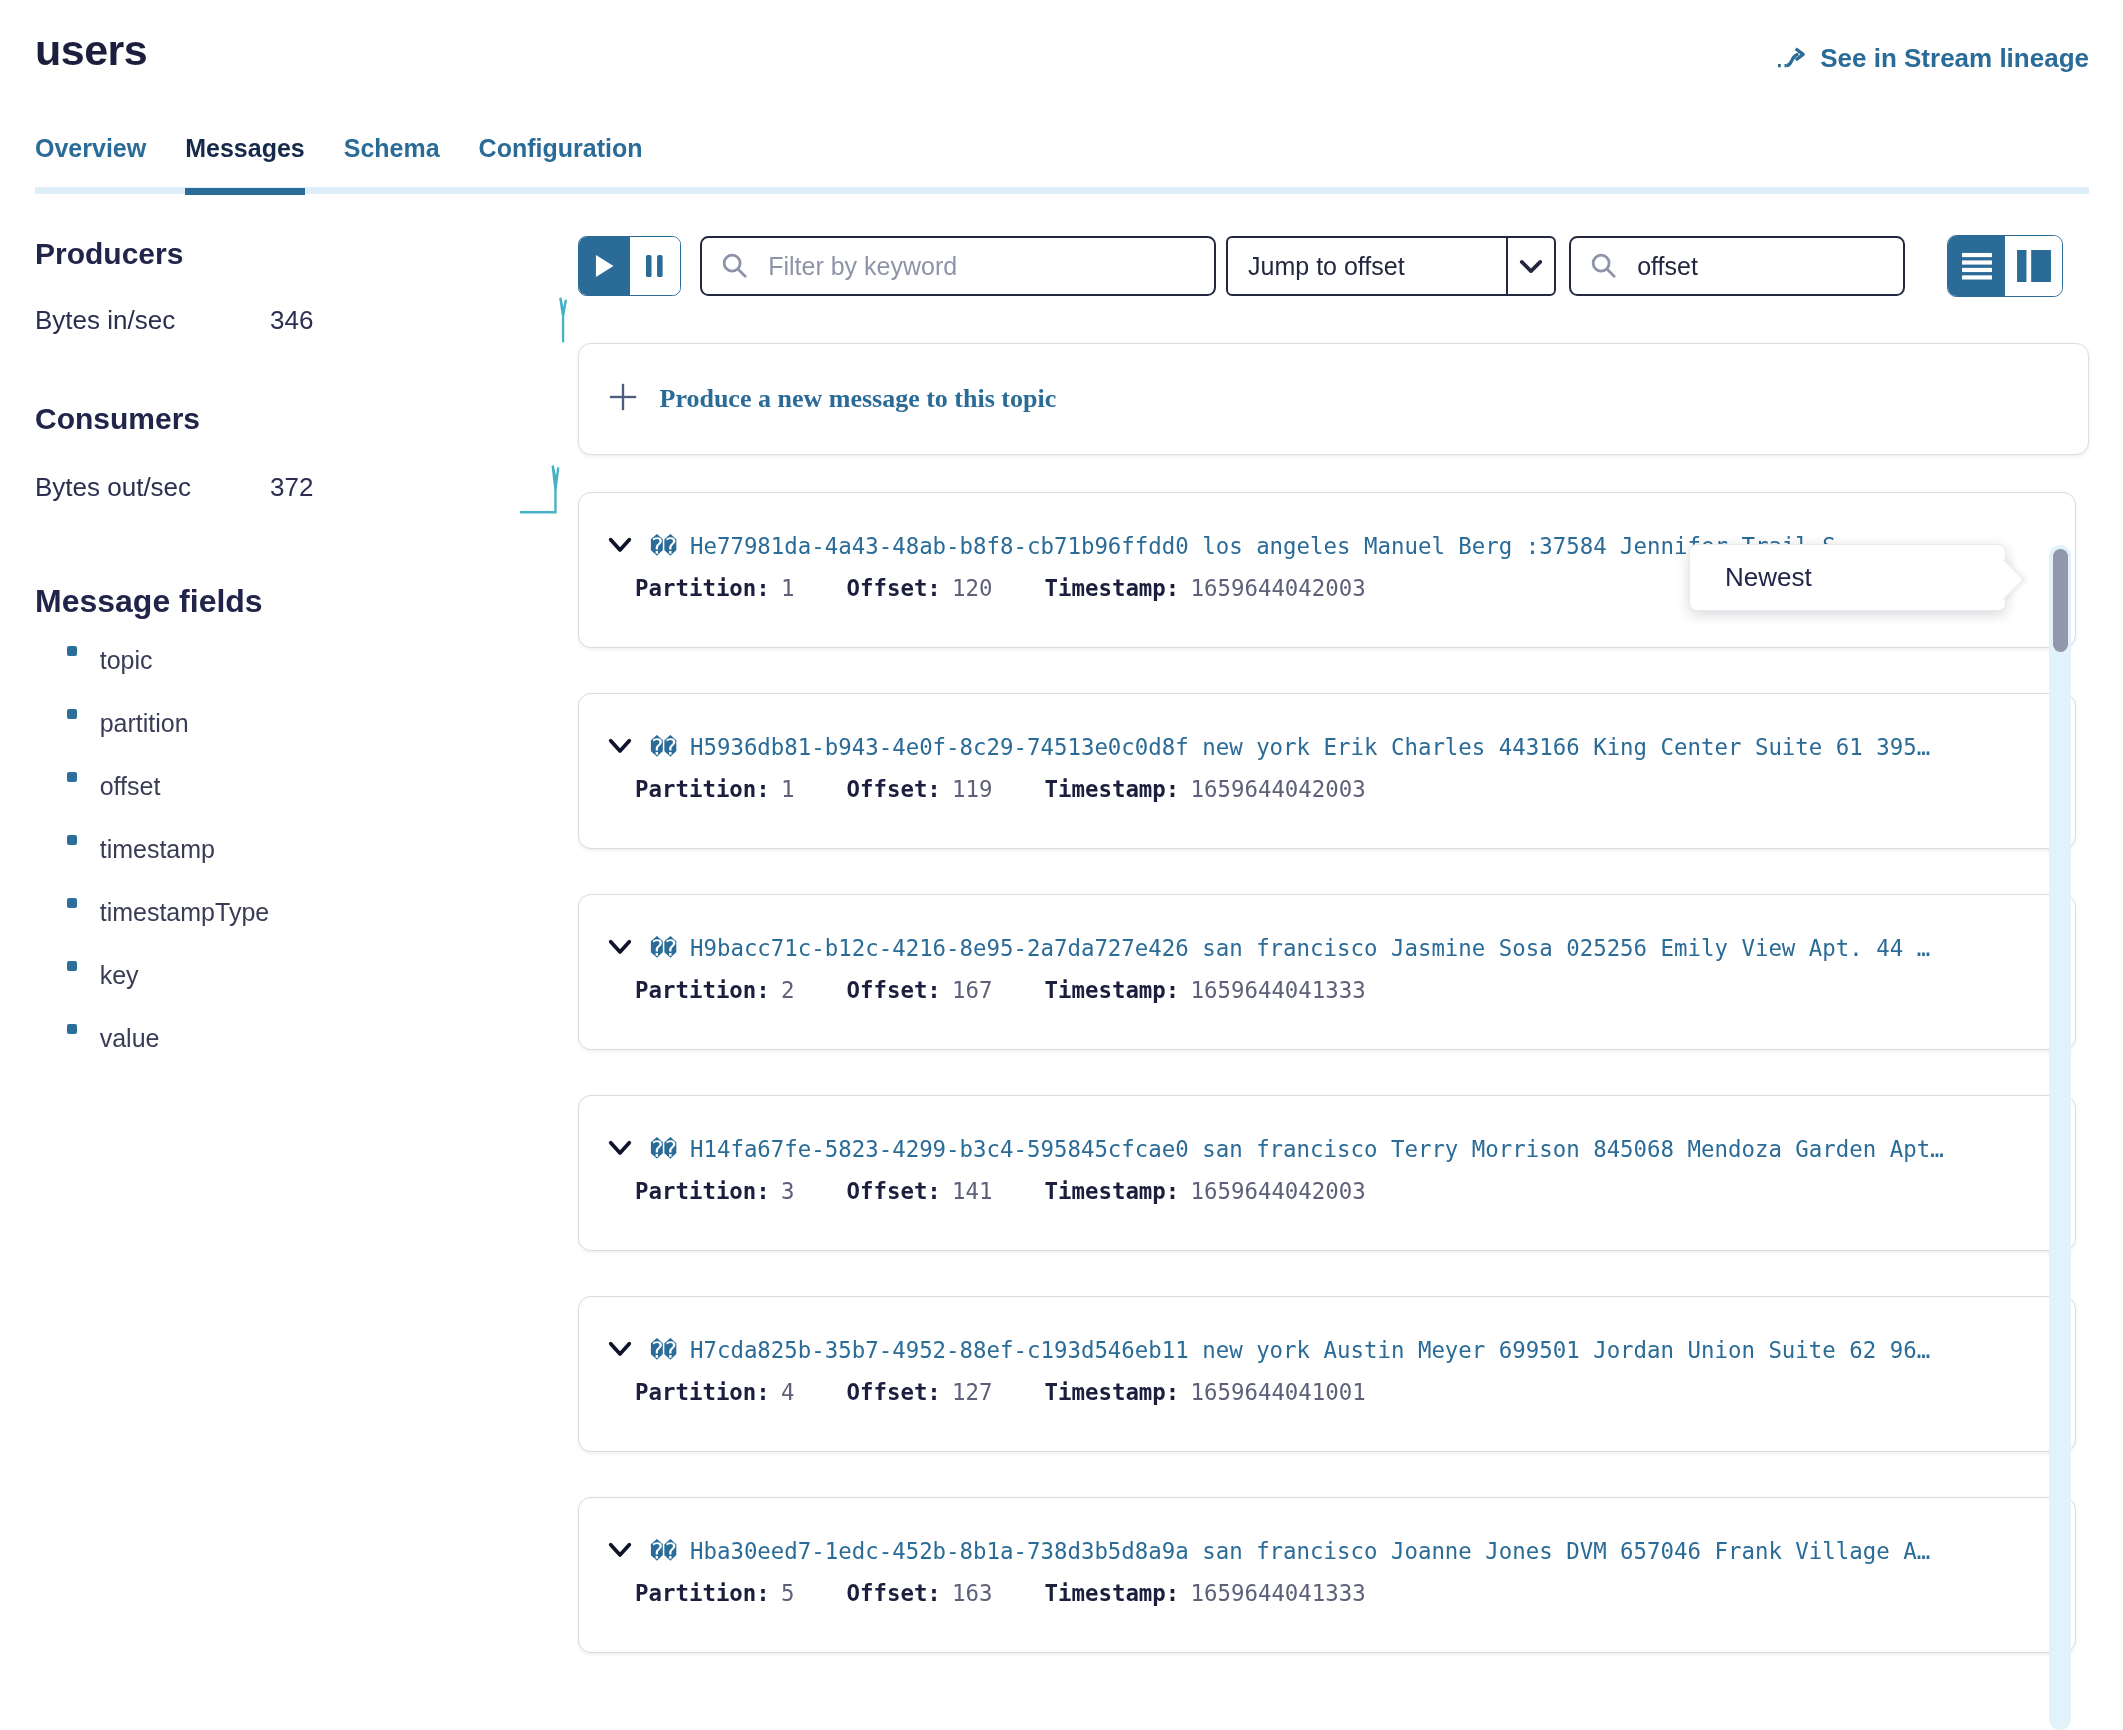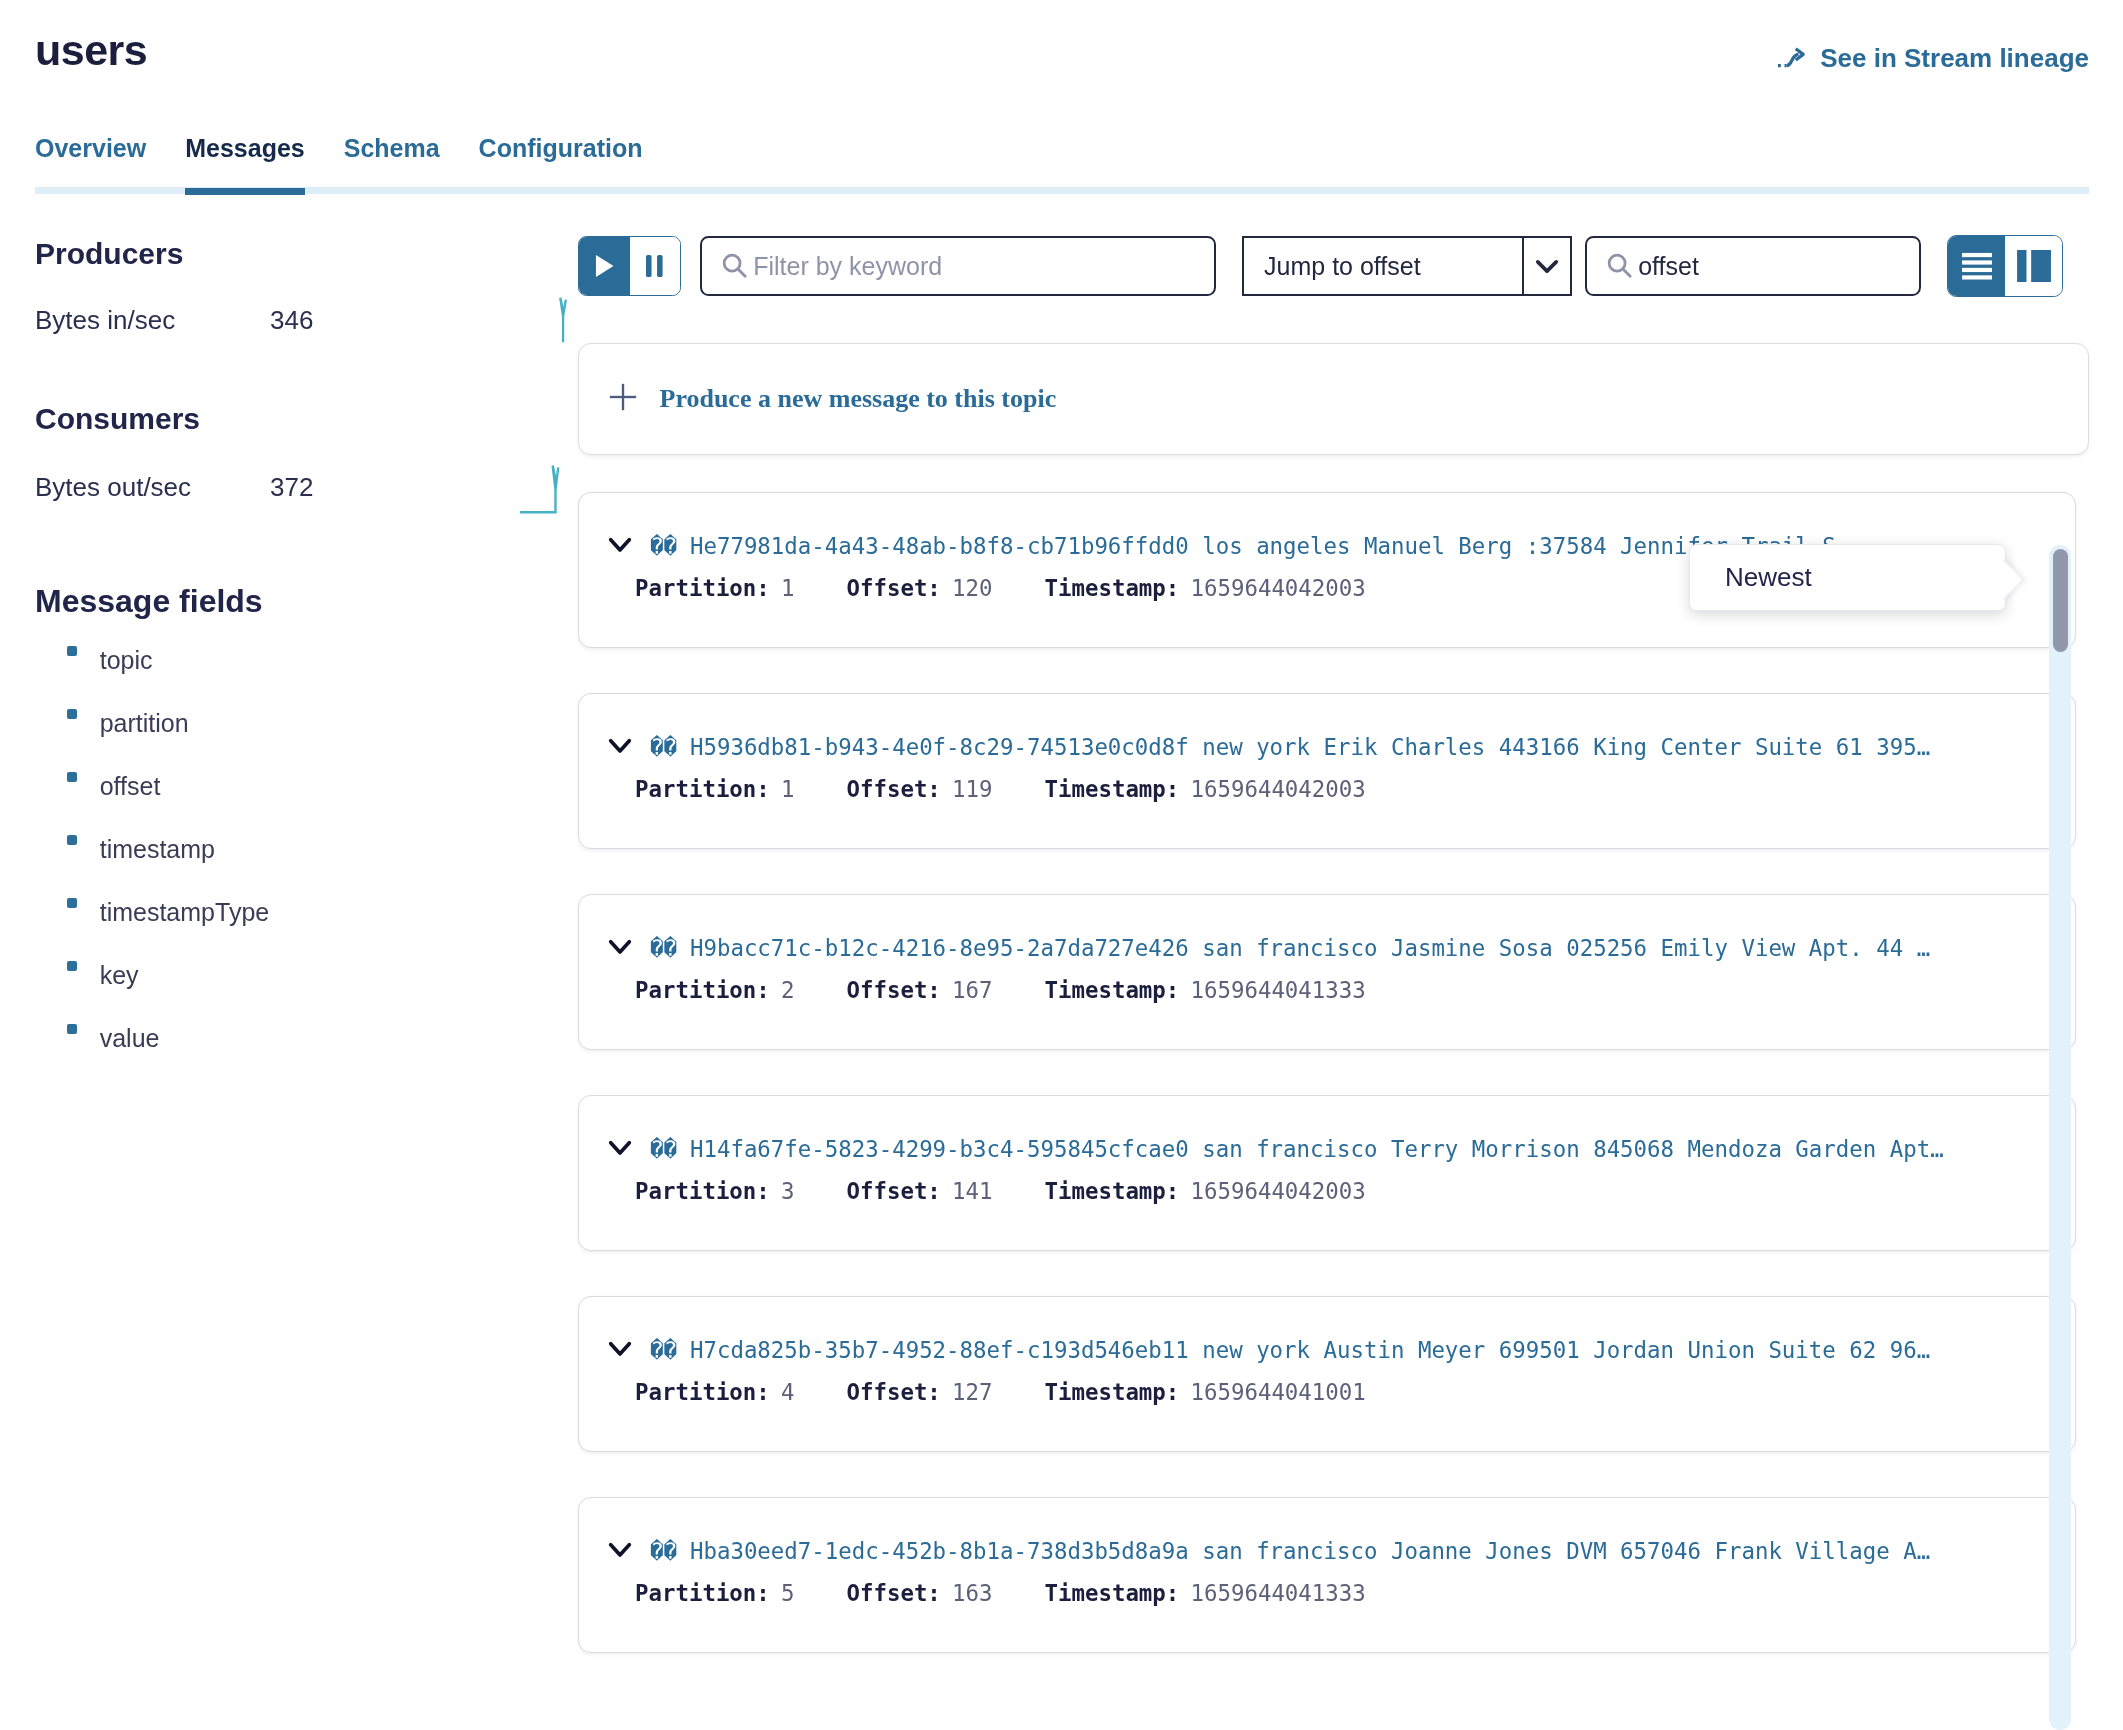--- a/index.html
+++ b/index.html
@@ -39,27 +39,27 @@
                   font-size:25px;color:#3a3c55;}
   .bullet{width:10.3px;height:10.3px;background:#2c6f9b;border-radius:1.9px;margin-right:22.4px;flex:none;}
 
   
   .toolbar{display:flex;align-items:center;height:62px;padding-right:26px;}
   .pp-group{display:flex;width:103px;height:60px;border:1.9px solid #2a6b97;border-radius:8.4px;
             overflow:hidden;flex:none;background:#fff;}
   .pp-play{width:50%;background:#2a6b97;display:flex;align-items:center;justify-content:center;cursor:pointer;}
   .pp-pause{width:50%;background:#fff;display:flex;align-items:center;justify-content:center;cursor:pointer;}
   .input{display:flex;align-items:center;border:2.3px solid #23283f;border-radius:8.4px;height:60px;
-         background:#fff;padding:0 18.6px;gap:3px;}
+         background:#fff;padding:0 18.6px;gap:18px;}
   .input input{border:none;outline:none;font-size:25px;font-family:"Liberation Sans",sans-serif;
                color:#23273f;width:100%;background:transparent;}
   .input input::placeholder{color:#8e93a9;}
   .filter-box{width:516px;margin-left:18.6px;}
   .jump-box{display:flex;align-items:stretch;width:330px;height:60px;border:2.3px solid #23283f;
-            border-radius:0;margin-left:26px;background:#fff;cursor:pointer;overflow:hidden;}
+            border-radius:6px;margin-left:10px;background:#fff;cursor:pointer;overflow:hidden;}
   .jump-label{flex:1;display:flex;align-items:center;padding-left:20.5px;font-size:25px;color:#23273f;}
   .jump-chev{width:48px;border-left:2.3px solid #23283f;display:flex;align-items:center;justify-content:center;}
   .offset-box{width:336px;margin-left:13px;}
   .spacer{flex:1;}
   .view-group{display:flex;width:116px;height:62px;border:1.9px solid #2a6b97;border-radius:9.3px;
               overflow:hidden;flex:none;background:#fff;}
   .view-list{width:50%;background:#2a6b97;display:flex;align-items:center;justify-content:center;cursor:pointer;}
   .view-cols{width:50%;background:#fff;display:flex;align-items:center;justify-content:center;cursor:pointer;}
 
   

